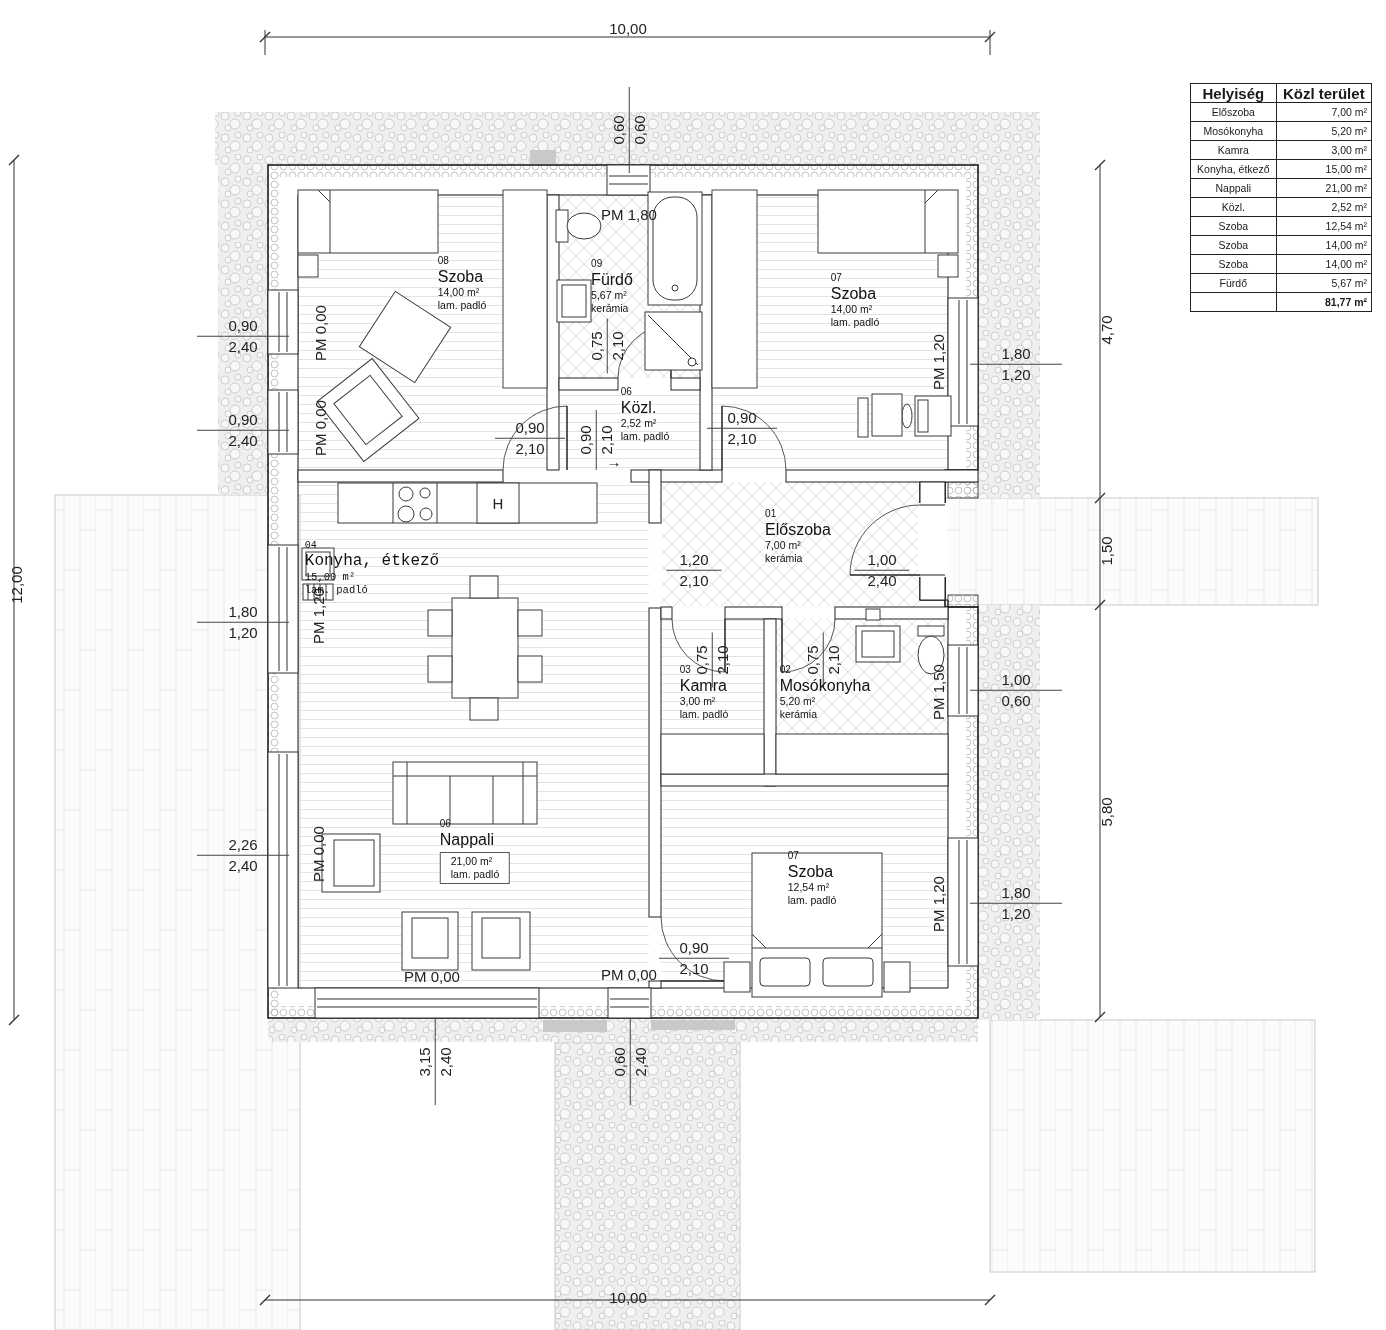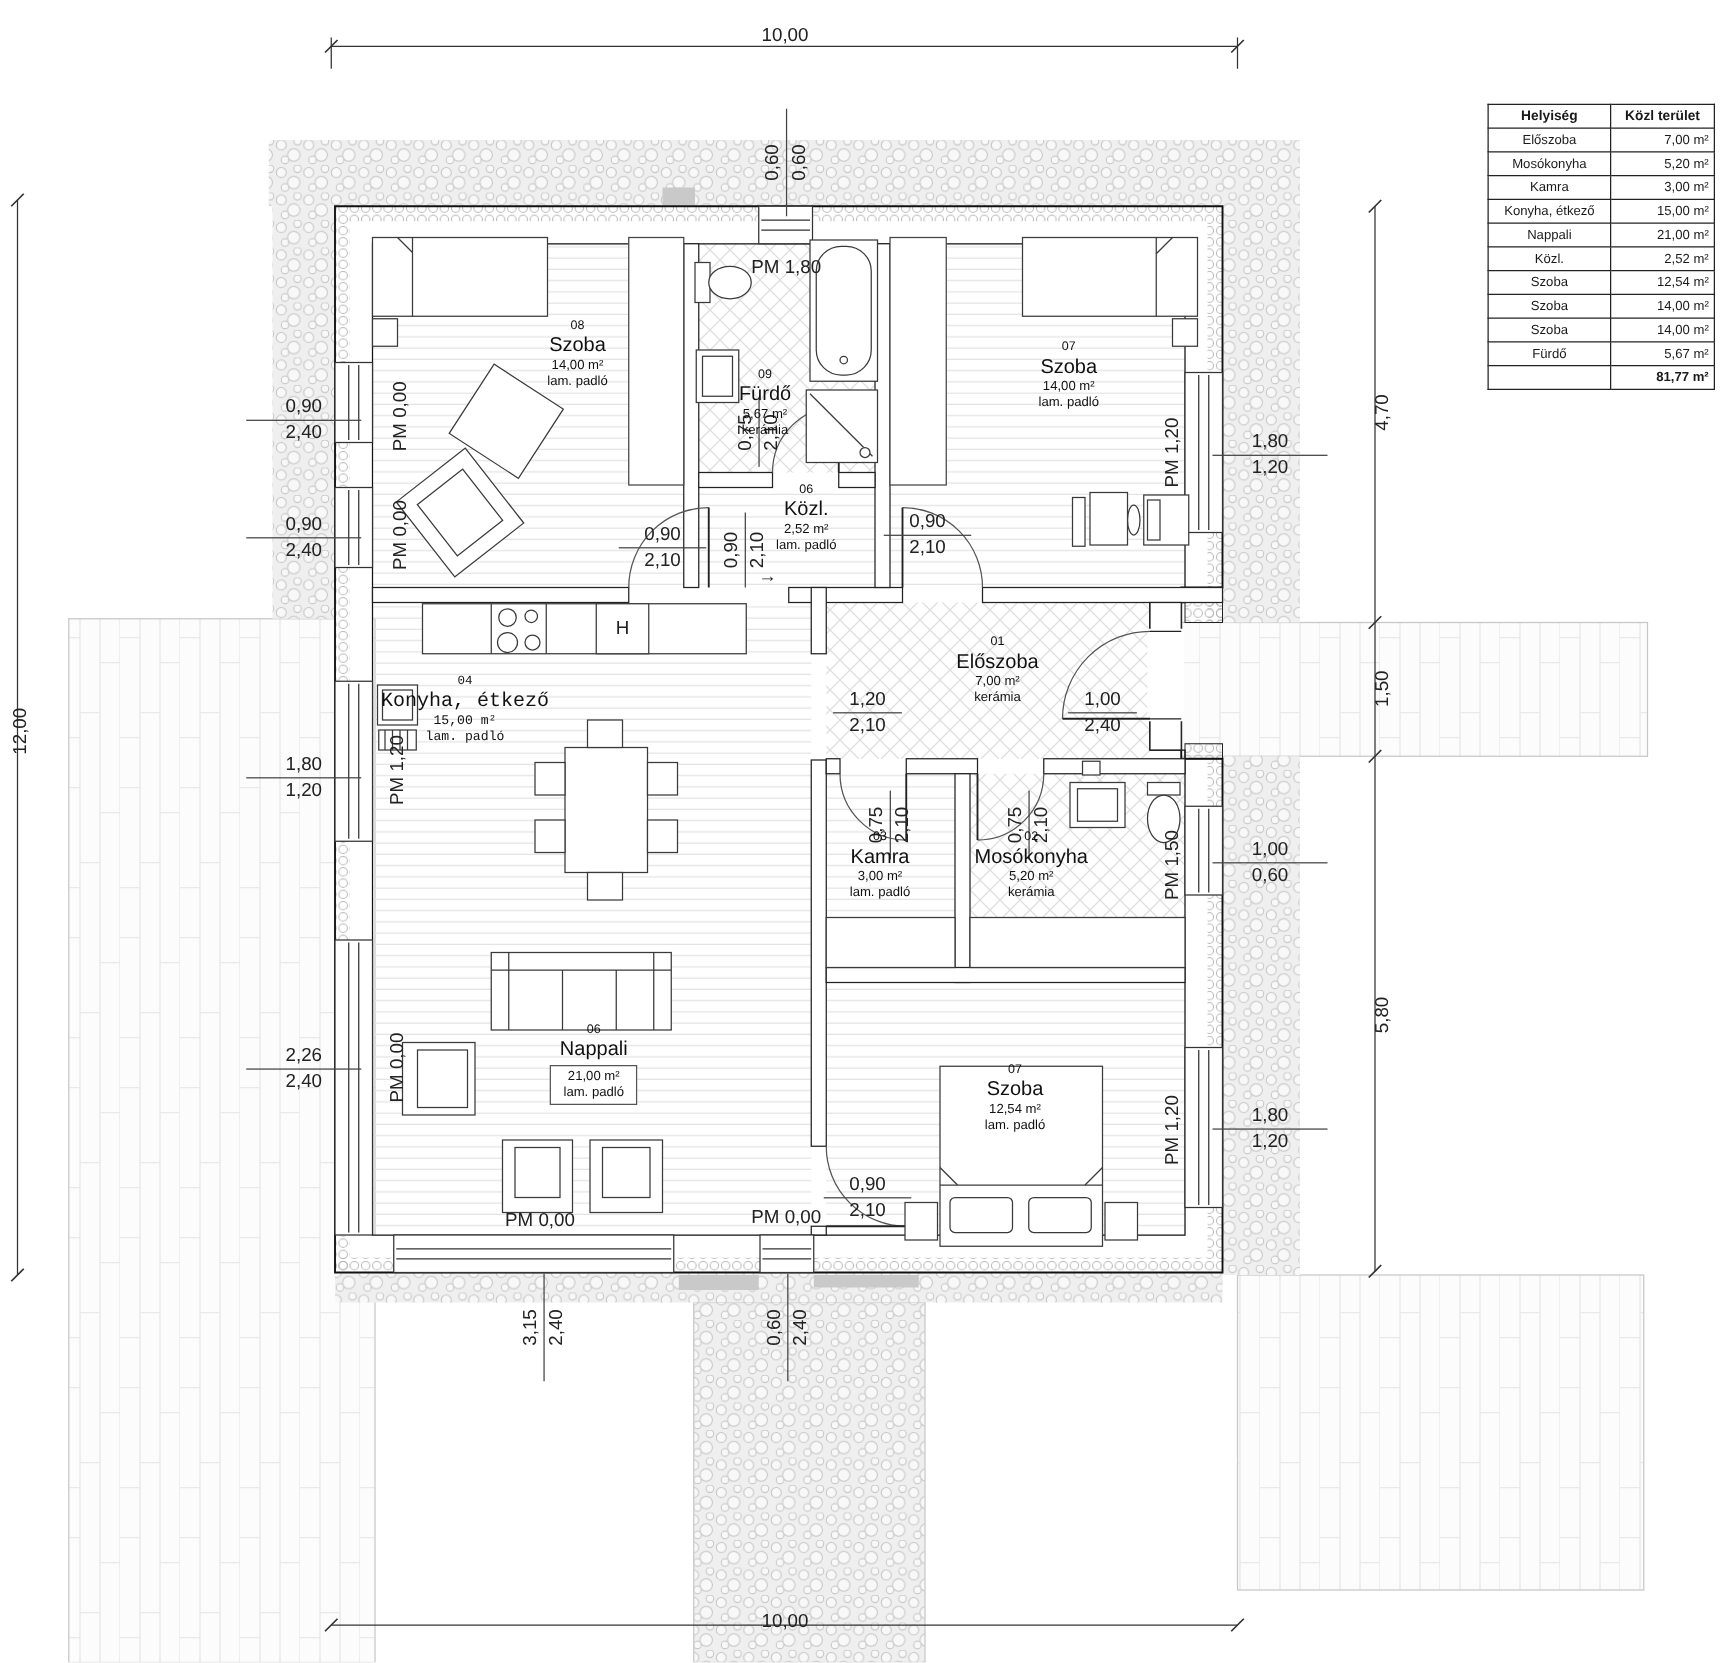--- a/index.html
+++ b/index.html
@@ -4,30 +4,30 @@
 <style>
   html,body{margin:0;padding:0;background:#fff;}
   #stage{position:relative;width:1386px;height:1330px;background:#fff;overflow:hidden;
          font-family:"Liberation Sans", sans-serif;color:#1a1a1a;}
   #plan-svg{position:absolute;left:0;top:0;}
   #overlay{position:absolute;left:0;top:0;width:100%;height:100%;pointer-events:none;}
   .dimpair{position:absolute;display:flex;flex-direction:column;align-items:center;
            line-height:1.05;font-size:15px;color:#222;white-space:nowrap;}
   .dimpair .dline{display:block;height:1px;background:#444;margin:2px 0;}
   .dimlabel{position:absolute;font-size:15px;color:#222;white-space:nowrap;}
-  .room{position:absolute;text-align:center;color:#111;}
+  .room{position:absolute;text-align:left;color:#111;}
   .room .num{font-size:10px;line-height:12px;}
   .room .name{font-size:16px;line-height:19px;}
   .room .meta{font-size:10.5px;line-height:13px;}
   .room .metabox{border:1px solid #555;background:#fff;padding:2px 10px;margin-top:3px;}
   .areatable{position:absolute;left:1190px;top:83px;width:182px;border-collapse:collapse;
              background:#fff;}
   .areatable th,.areatable td{border:1px solid #222;height:18px;padding:0 4px;
              font-size:10.5px;white-space:nowrap;}
-  .areatable th{font-weight:bold;text-align:center;font-size:11px;}
+  .areatable th{font-weight:bold;text-align:center;font-size:15px;}
   .areatable td.c1{text-align:center;}
   .areatable td.c2{text-align:right;}
   .areatable tr.total td{font-weight:bold;}
 </style>
 </head>
 <body>
 
 <div id="stage">
 
 <svg id="plan-svg" width="1386" height="1330" viewBox="0 0 1386 1330">
@@ -400,21 +400,21 @@
       <div class="dimlabel" style="left: 432px; top: 976px; transform: translate(-50%, -50%) rotate(0deg);">PM 0,00</div>
       <div class="dimlabel" style="left: 629px; top: 974px; transform: translate(-50%, -50%) rotate(0deg);">PM 0,00</div>
       <div class="dimlabel" style="left: 498px; top: 503px; transform: translate(-50%, -50%) rotate(0deg);">H</div>
       <div class="dimlabel" style="left: 614px; top: 461px; transform: translate(-50%, -50%) rotate(0deg);">→</div>
       <div class="room" style="left: 462px; top: 255px; transform: translateX(-50%);">
         <div class="num">08</div>
         <div class="name">Szoba</div>
         <div class="meta">14,00 m²</div>
         <div class="meta">lam. padló</div>
       </div>
-      <div class="room" style="left: 612px; top: 258px; transform: translateX(-50%); margin-top: 36px;">
+      <div class="room" style="left: 612px; top: 258px; transform: translateX(-50%);">
         <div class="num">09</div>
         <div class="name">Fürdő</div>
         <div class="meta">5,67 m²</div>
         <div class="meta">kerámia</div>
       </div>
       <div class="room" style="left: 855px; top: 272px; transform: translateX(-50%);">
         <div class="num">07</div>
         <div class="name">Szoba</div>
         <div class="meta">14,00 m²</div>
         <div class="meta">lam. padló</div>

